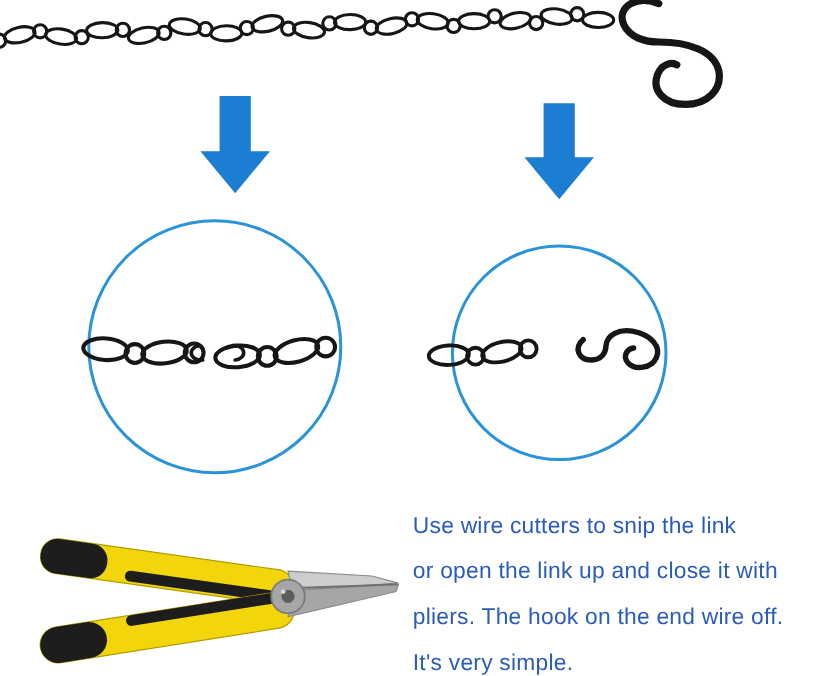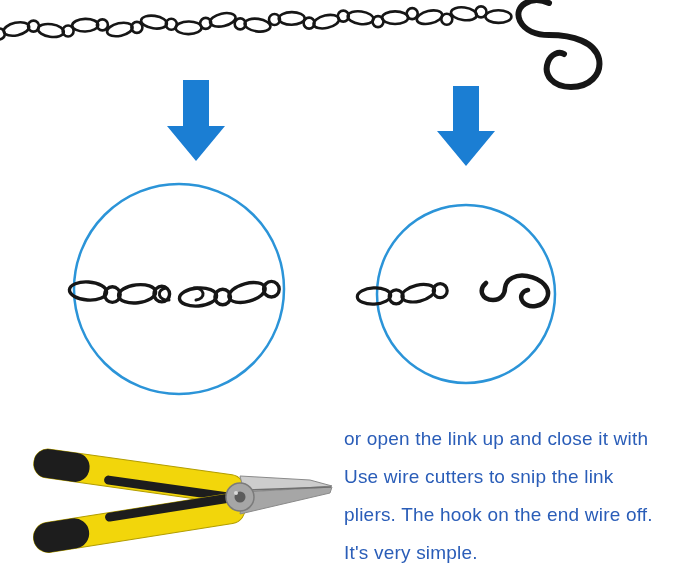--- a/index.html
+++ b/index.html
@@ -116,19 +116,19 @@
       <polygon points="244,492 332,487 330,493 240,514" stroke-width="1" stroke="#8a8a8a" fill="#a6a6a6"></polygon>
       <line x1="246" y1="490" x2="331" y2="487" stroke="#6f6f6f" stroke-width="1.5"></line>
 
       <circle cx="240" cy="497" r="14" stroke="#7b7b7b" stroke-width="1.5" fill="#a6a6a6"></circle>
       <circle cx="240" cy="497" r="5.5" fill="#5c5c5c"></circle>
       <circle cx="236" cy="493" r="2" fill="#d8d8d8"></circle>
     </g>
   </svg>
 
   <div class="caption" style="color: rgb(42, 93, 184);">
+    <div>Use wire cutters to snip the link</div>
     <div>or open the link up and close it with</div>
-    <div>Use wire cutters to snip the link</div>
     <div>pliers. The hook on the end wire off.</div>
     <div>It's very simple.</div>
   </div>
 
 </div>
 
 </body></html>

